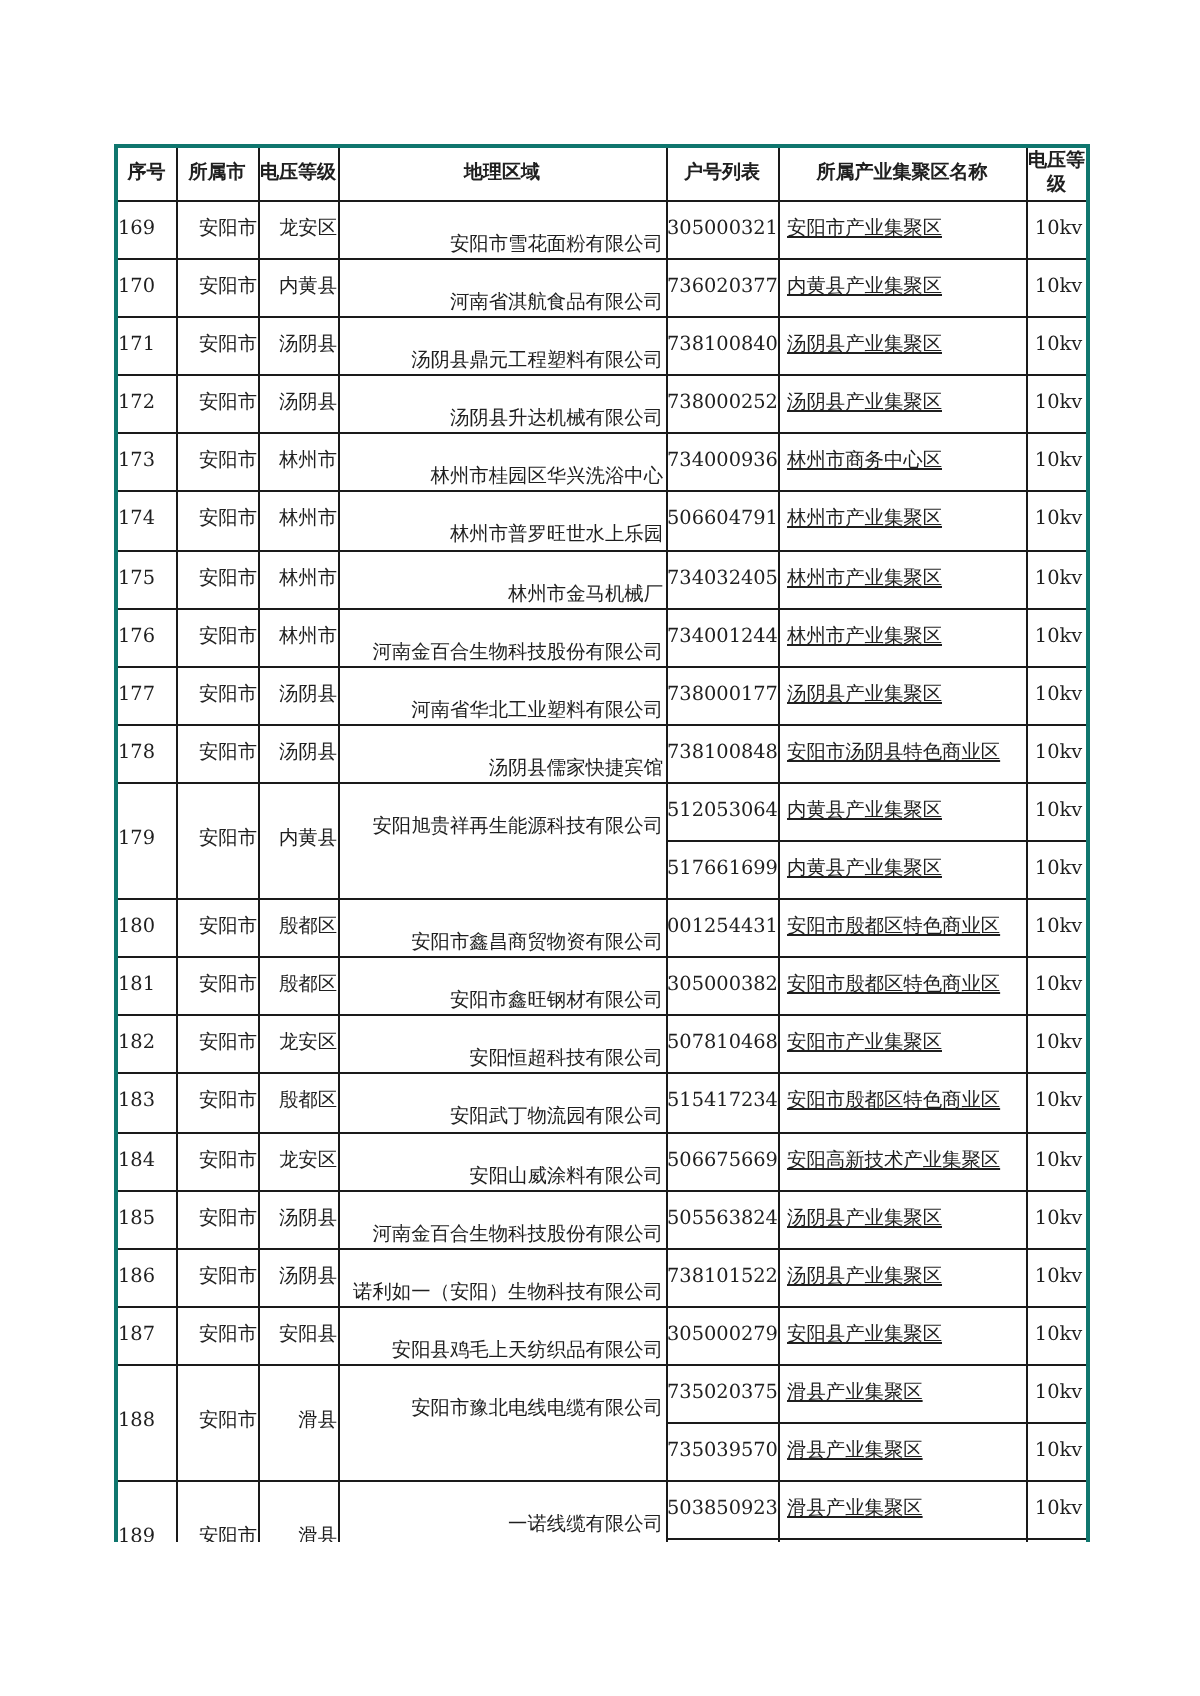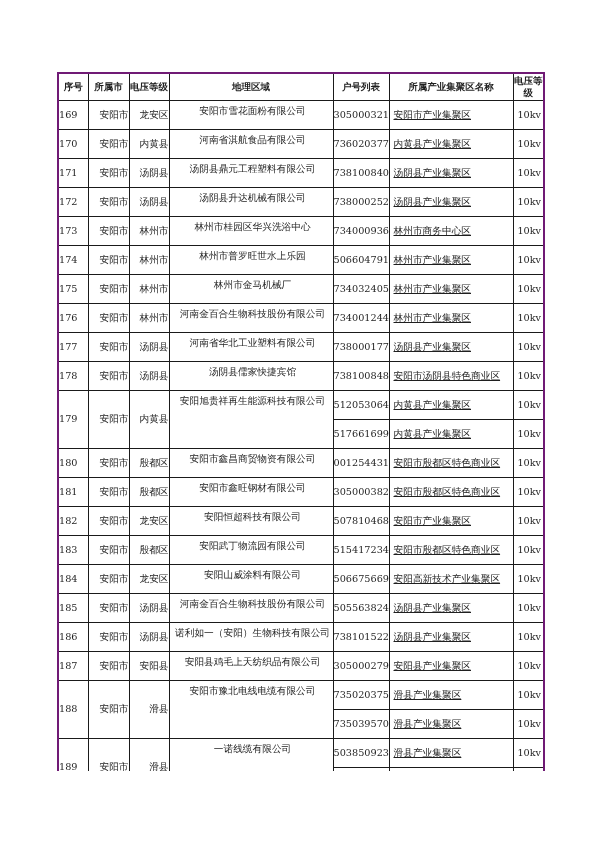--- a/index.html
+++ b/index.html
@@ -20,42 +20,42 @@
     left: 0; top: 0;
     width: 600px; height: 771px;
     overflow: hidden;
   }
   table.data-table {
     position: absolute;
     left: 57px; top: 72px;
     width: 486px;
     border-collapse: collapse;
     table-layout: fixed;
-    border: 2px solid #701a75;
+    border: 2px solid #0f766e;
     color: #1f1f1f;
   }
   .data-table th, .data-table td {
     border: 1px solid #1a1a1a;
     overflow: hidden;
   }
   .data-table thead tr { height: 26px; }
   .data-table th {
     font-size: 9.5px;
     font-weight: bold;
     text-align: center;
     vertical-align: middle;
     line-height: 1.25;
     padding: 1px 0;
   }
   .data-table tbody tr { height: 29px; }
   .data-table td { font-size: 9.7px; line-height: 1.25; }
   td.cell-no      { text-align: left; vertical-align: middle; }
   td.cell-city,
   td.cell-region  { text-align: right; vertical-align: middle; padding-left: 4px; }
-  td.cell-user    { text-align: center; vertical-align: top; padding: 4px 1px 0 4px; }
+  td.cell-user    { text-align: right; vertical-align: top; padding: 16px 1px 0 4px; }
   td.cell-account { text-align: center; vertical-align: middle; }
   td.cell-cluster { text-align: left; vertical-align: middle; padding-left: 4px; text-decoration: underline; }
   td.cell-voltage { text-align: center; vertical-align: middle; padding-left: 2px; }
   tr.clipped-sub  { height: 33px; }
   tr.phantom-row  { height: 40px; }
 </style>
 </head>
 <body>
 
 <div class="page">

